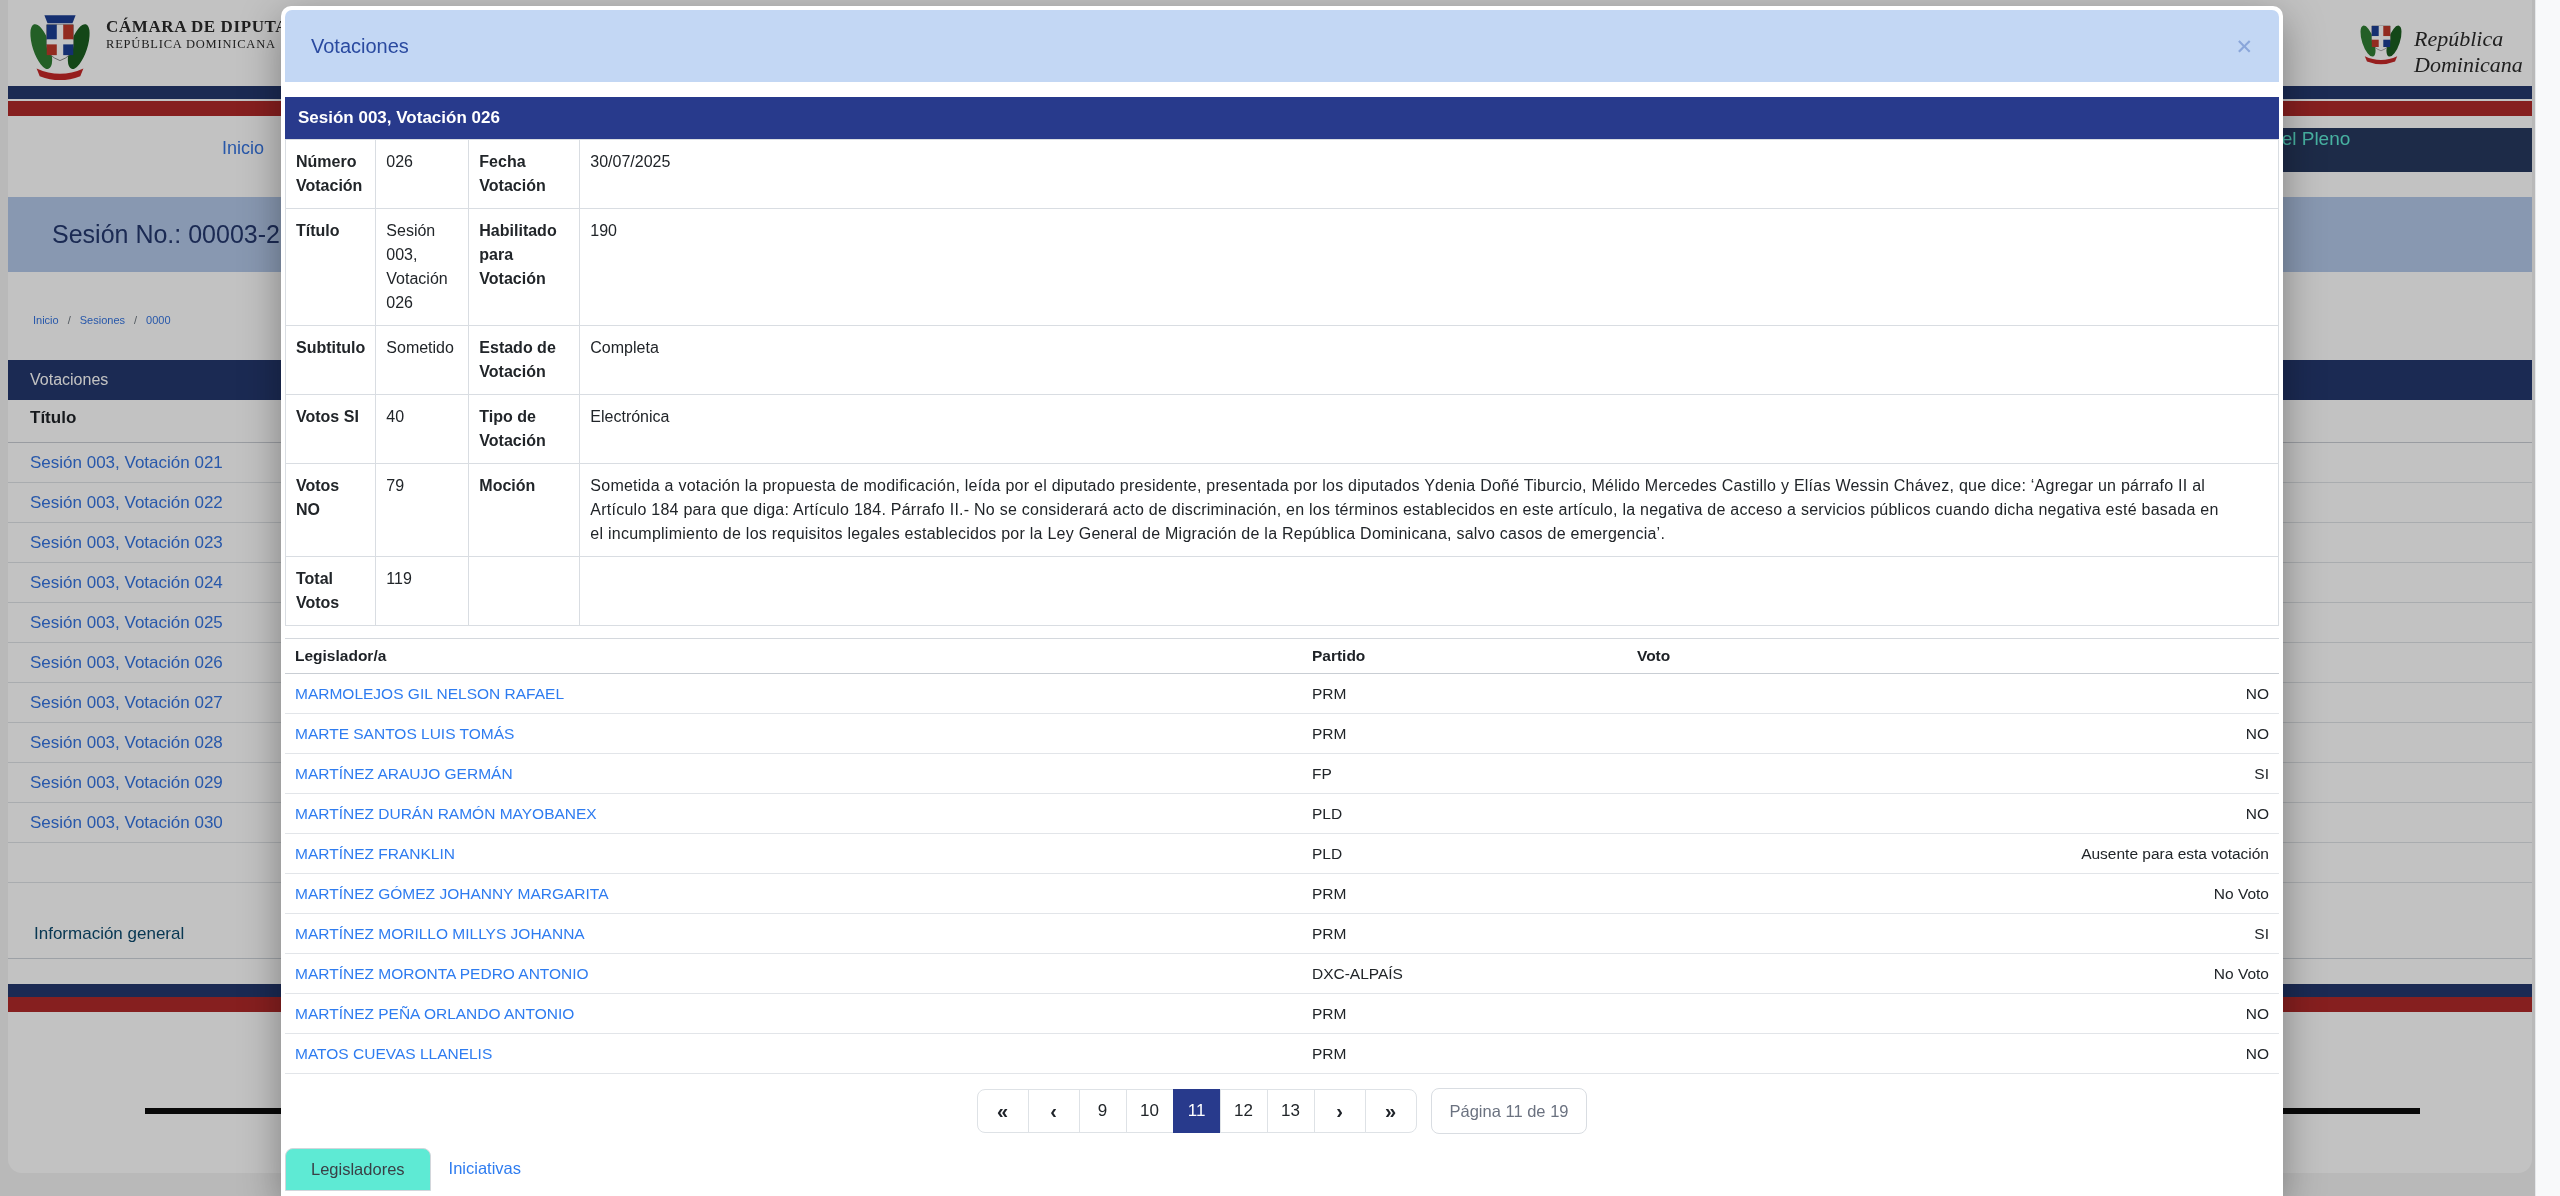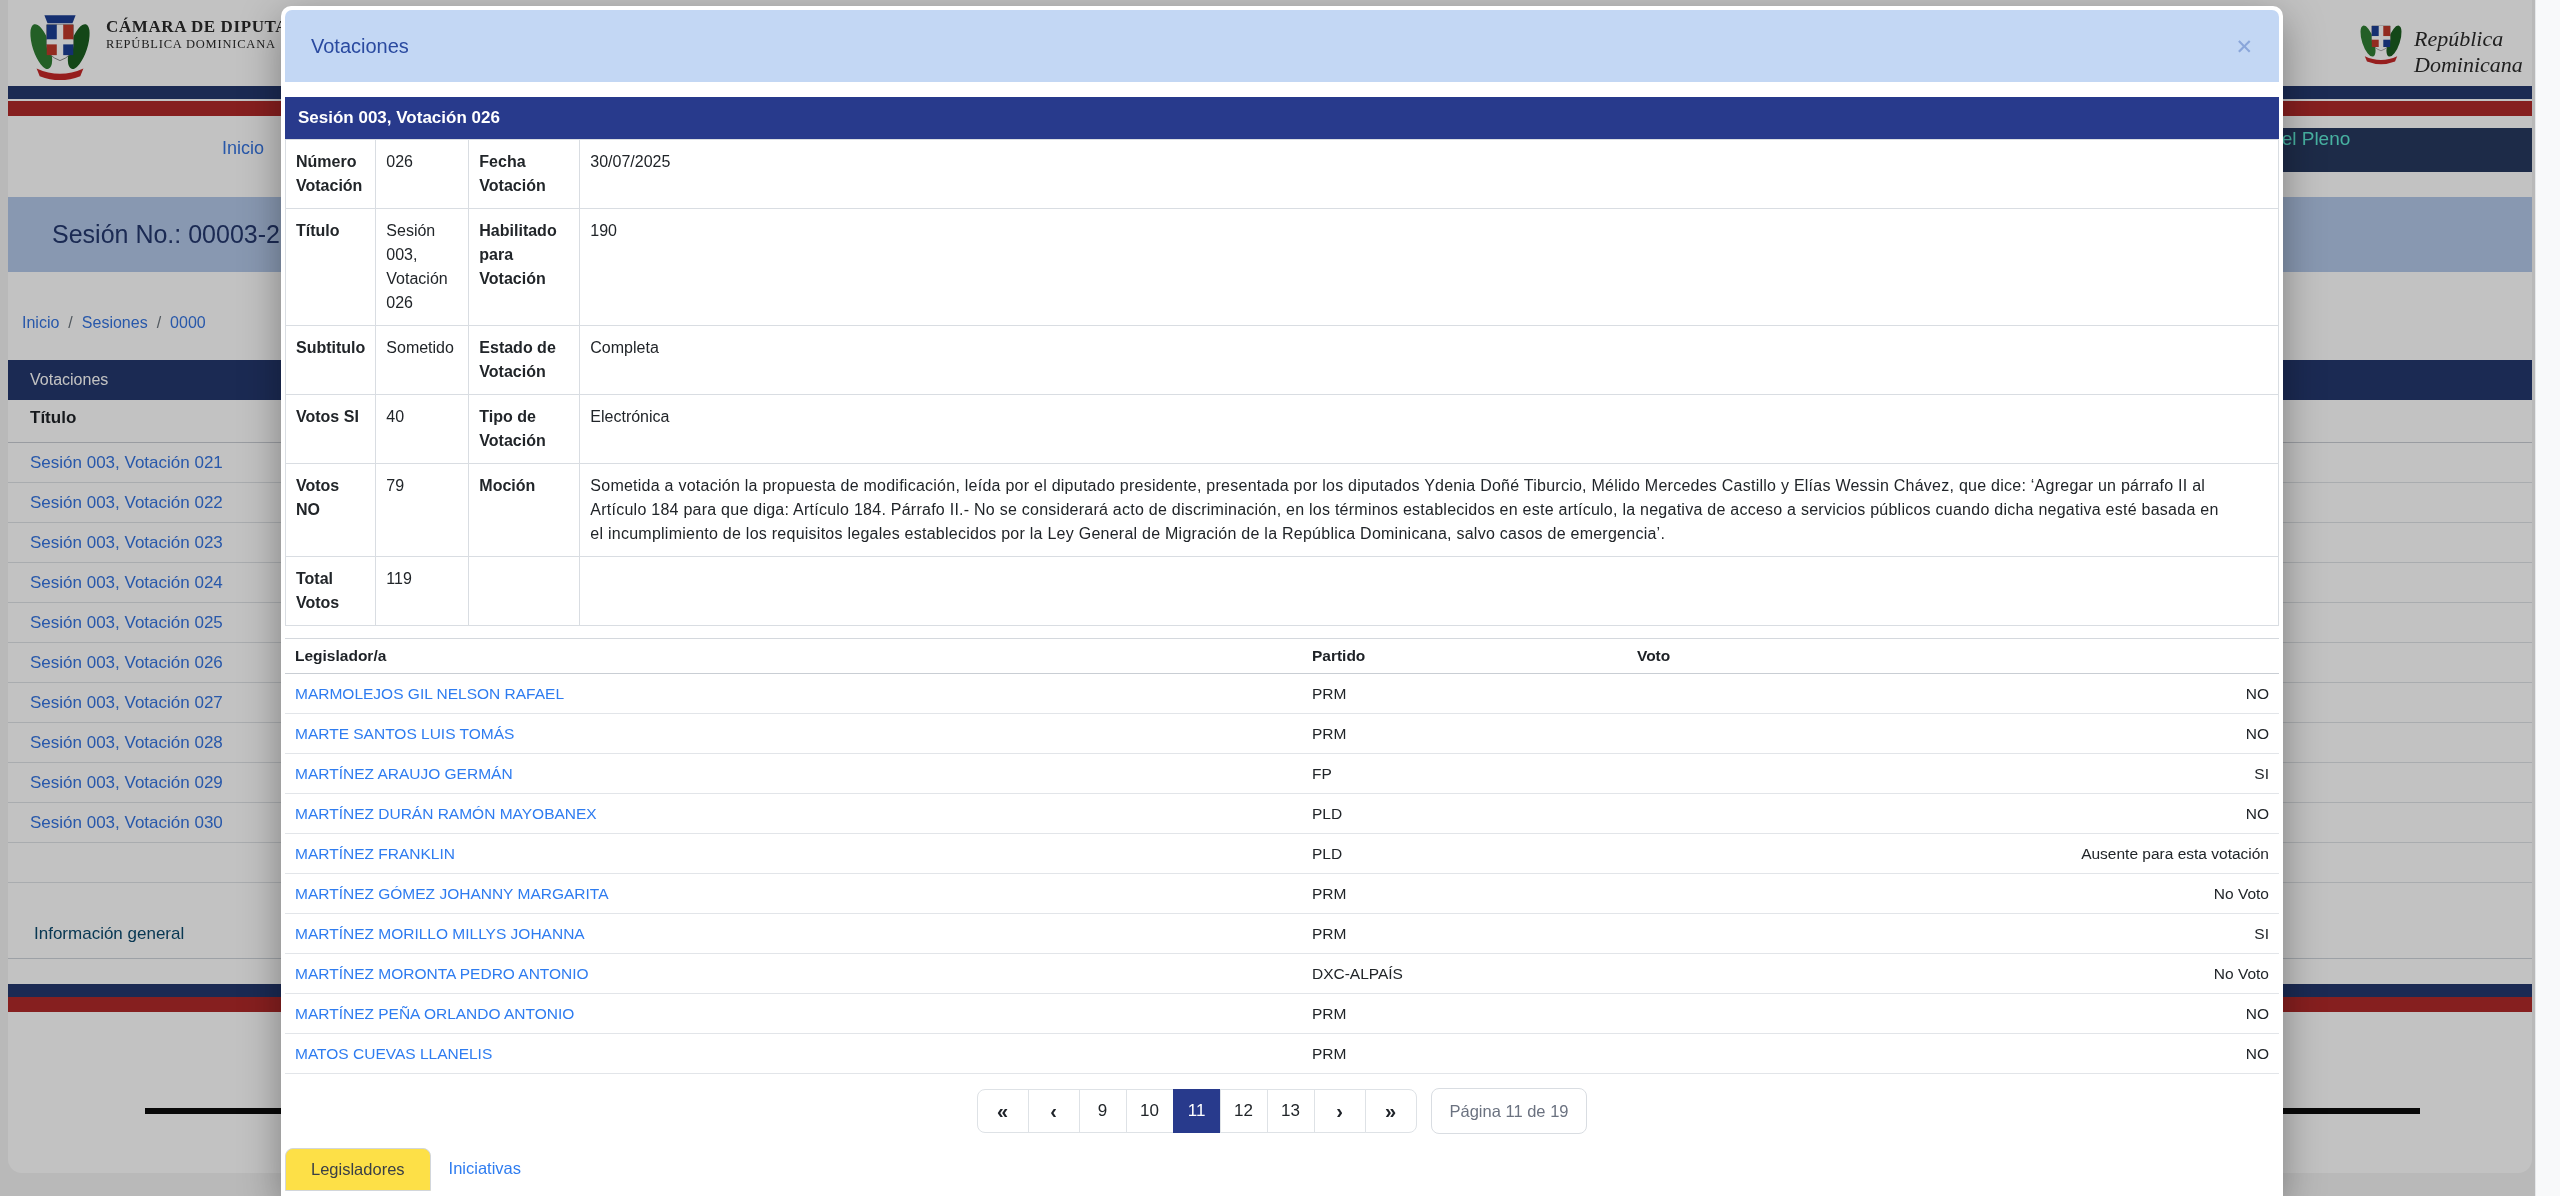--- a/index.html
+++ b/index.html
@@ -14,21 +14,21 @@
   .logo-line1{font-family:"Liberation Serif","DejaVu Serif",serif;font-weight:700;font-size:17px;color:#2a2a2a;letter-spacing:.6px;}
   .logo-line2{font-family:"Liberation Serif","DejaVu Serif",serif;font-size:12.5px;color:#2a2a2a;letter-spacing:.8px;}
   .right-arms{left:2346px;top:12px;width:54px;height:56px;}
   .right-script{left:2406px;top:26px;font-family:"Liberation Serif","DejaVu Serif",serif;font-style:italic;font-size:22px;color:#2b2b2b;}
   .stripe-navy-top{left:0;top:86px;width:100%;height:13px;background:#24386e;}
   .stripe-red-top{left:0;top:101px;width:100%;height:15px;background:#b02a2a;}
   .nav-home{left:214px;top:138px;font-size:18px;color:#3574e0;cursor:pointer;}
   .pleno-bar{left:2092px;top:128px;width:432px;height:44px;background:#27395f;color:#5eead4;font-size:19px;display:flex;justify-content:center;}
   .session-bar{left:0;top:197px;width:100%;height:75px;background:#b3c8e9;display:flex;align-items:center;}
   .session-bar-text{margin-left:44px;font-size:25px;color:#24386e;}
-  .breadcrumb{left:14px;top:314px;font-size:16px;}
+  .breadcrumb{left:25px;top:314px;font-size:11px;}
   .breadcrumb a{color:#3574e0;text-decoration:none;cursor:pointer;}
   .crumb-sep{color:#6c757d;padding:0 9px;}
   .votaciones-bar{left:0;top:360px;width:100%;height:40px;background:#24386e;color:#fff;font-size:16px;display:flex;align-items:center;}
   .votaciones-bar span{margin-left:22px;}
   .list-header{left:22px;top:408px;font-size:17px;font-weight:700;color:#1d2126;}
   .list-header-rule{left:0;top:442px;width:100%;height:1px;background:#c9ced4;}
   .session-list{left:0;top:443px;width:100%;}
   .bg-row{height:39px;border-bottom:1px solid #dee2e6;display:flex;align-items:center;}
   .bg-link{margin-left:22px;font-size:17px;color:#3574e0;text-decoration:none;cursor:pointer;}
   .footer-links{left:26px;top:924px;font-size:17px;}
@@ -72,21 +72,21 @@
             display:flex;align-items:center;justify-content:center;font-size:17px;color:#212529;cursor:pointer;box-sizing:border-box;}
   .page-btn.arrow{font-weight:700;font-size:20px;color:#1f2329;min-width:52px;}
   .page-btn.active{background:#283a8c;border-color:#283a8c;color:#fff;}
   .page-btn:first-child{border-radius:8px 0 0 8px;margin-left:0;}
   .page-btn:last-child{border-radius:0 8px 8px 0;}
   .page-info{height:44px;border:1px solid #d9dde2;border-radius:8px;padding:0 18px;display:flex;align-items:center;
              font-size:16.5px;color:#6b7280;background:#fff;}
 
   .tabs-row{margin-top:14px;display:flex;align-items:flex-start;}
   .tab{padding:11px 25px;font-size:16.5px;cursor:pointer;}
-  .tab.active{border:1px solid #d2d6db;border-radius:8px 8px 0 0;background:#fde047;color:#3a3f46;}
+  .tab.active{border:1px solid #d2d6db;border-radius:8px 8px 0 0;background:#5eead4;color:#3a3f46;}
   .tab.link{color:#2e7cf0;padding:11px 18px;}
 </style>
 </head>
 <body>
 
 <div id="screen">
 
   <div class="bg-page">
 
     <svg class="abs logo-arms" viewBox="0 0 100 100">

